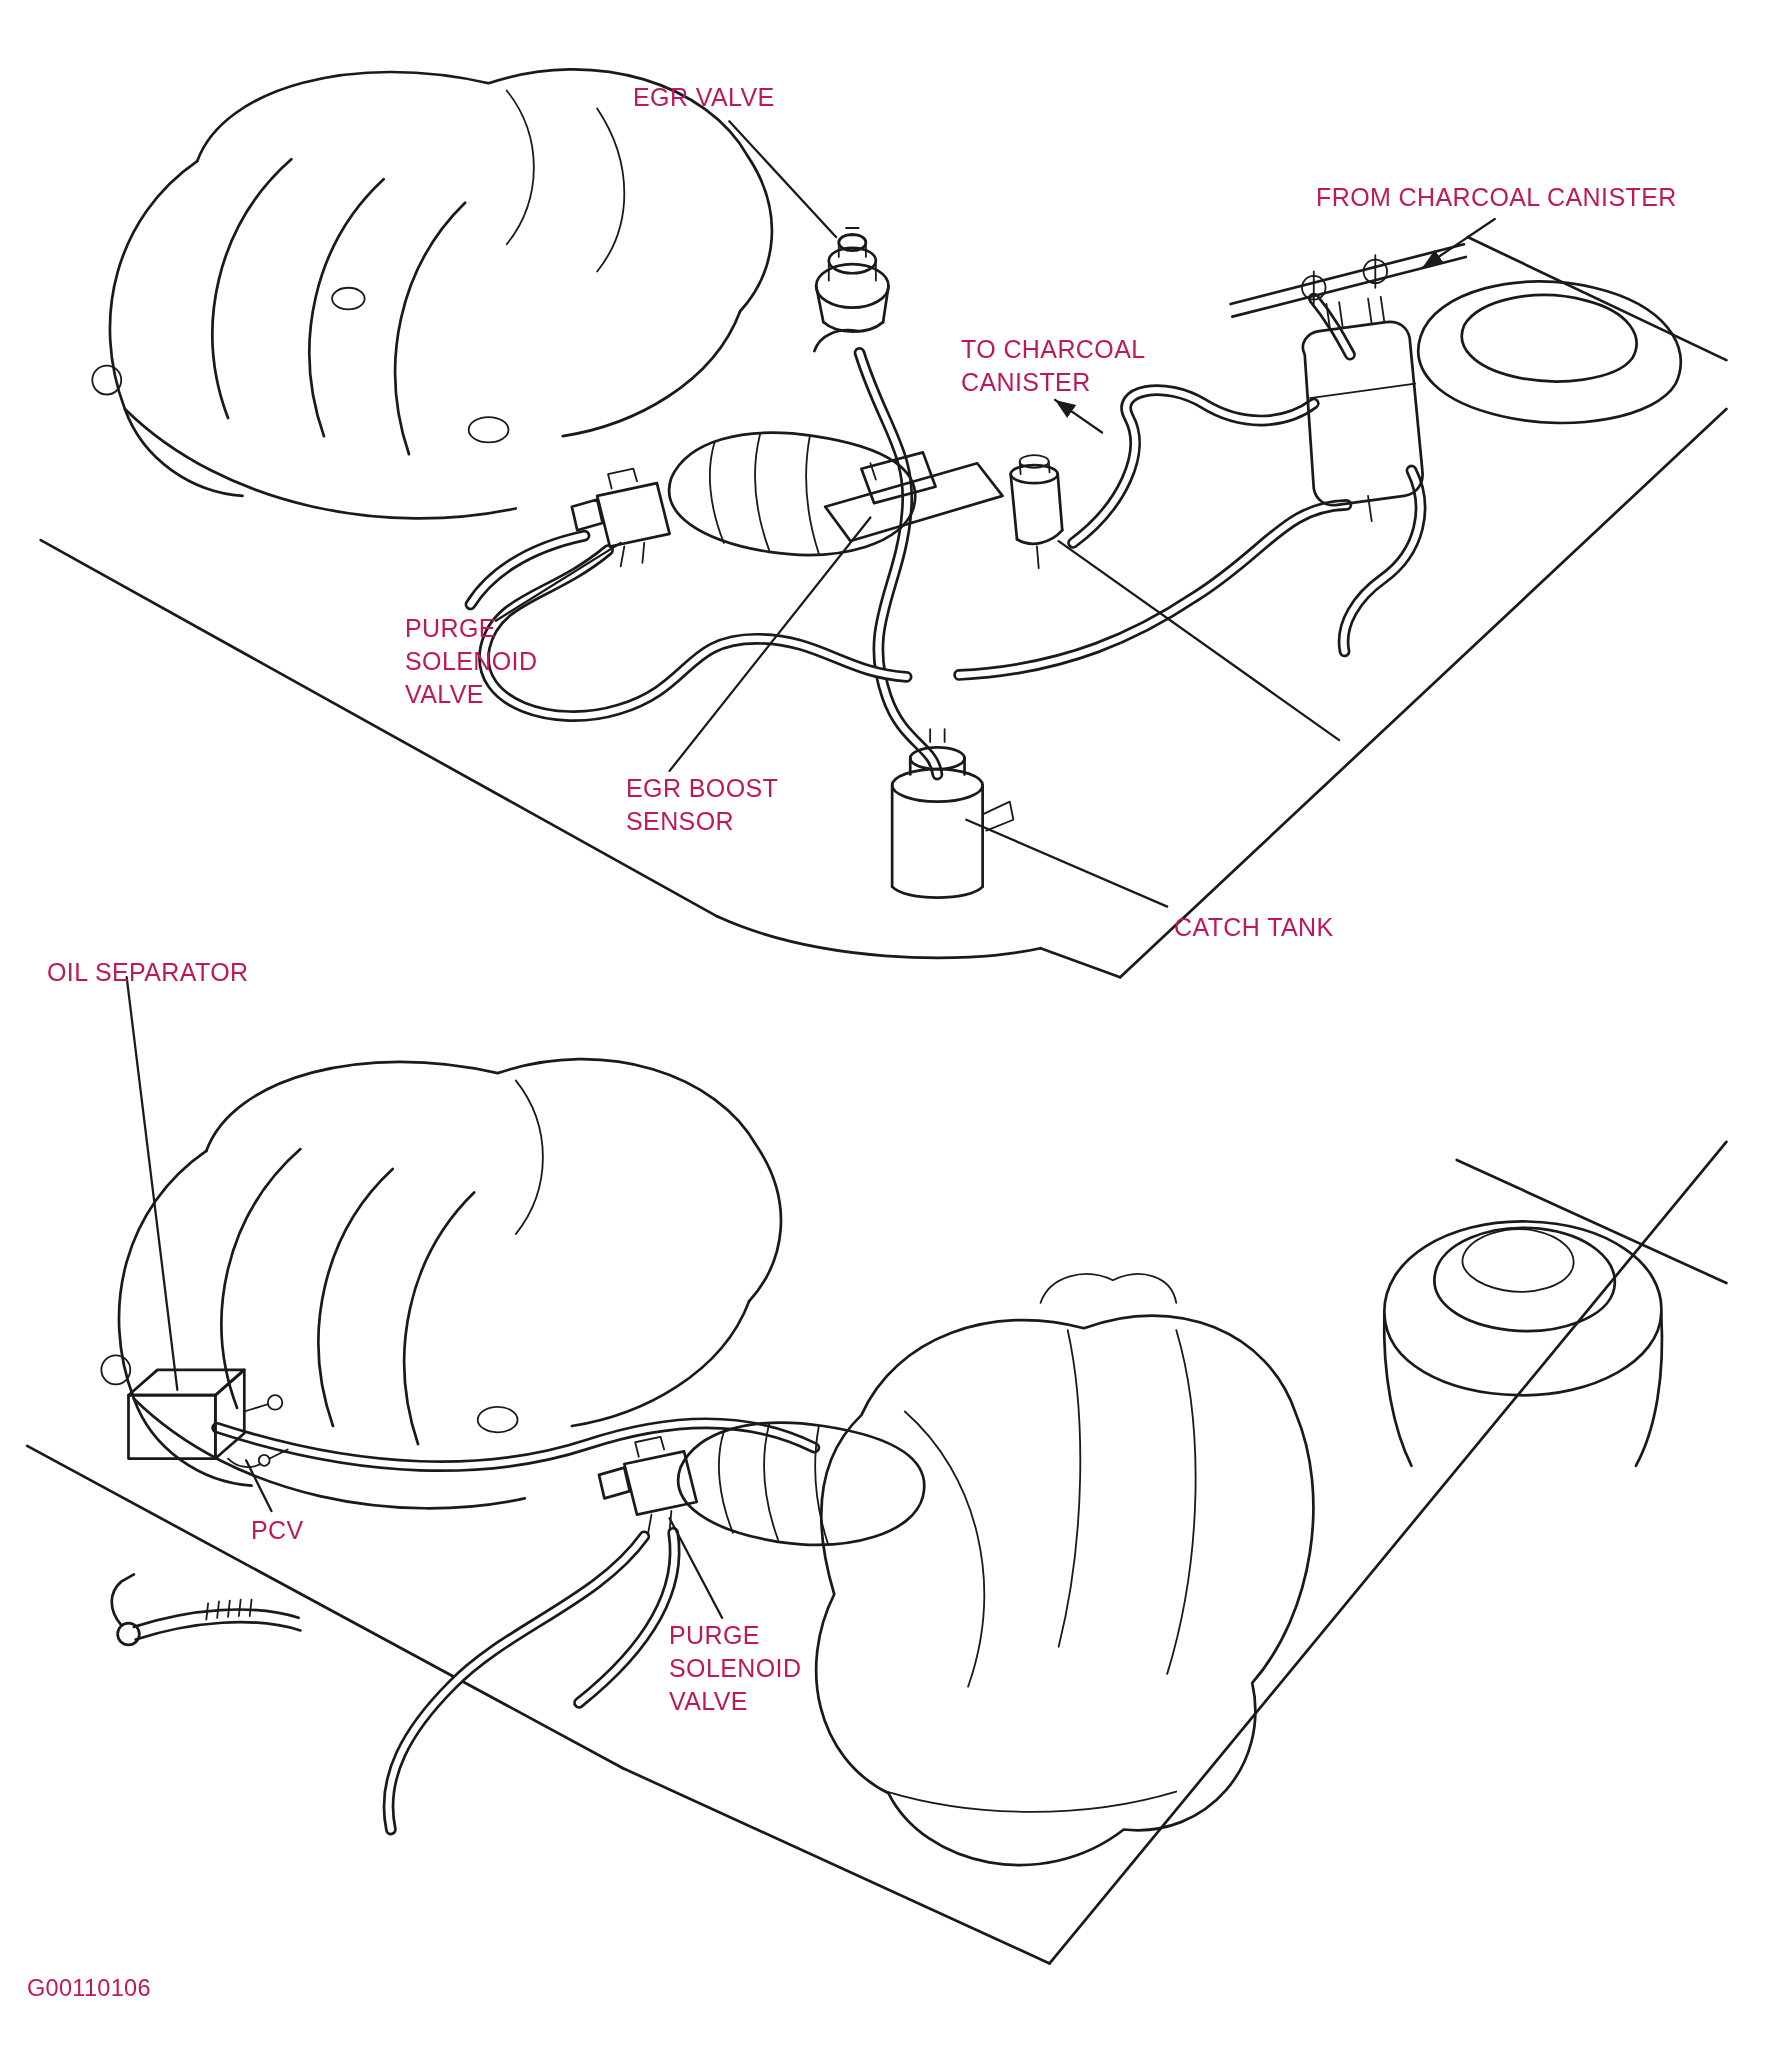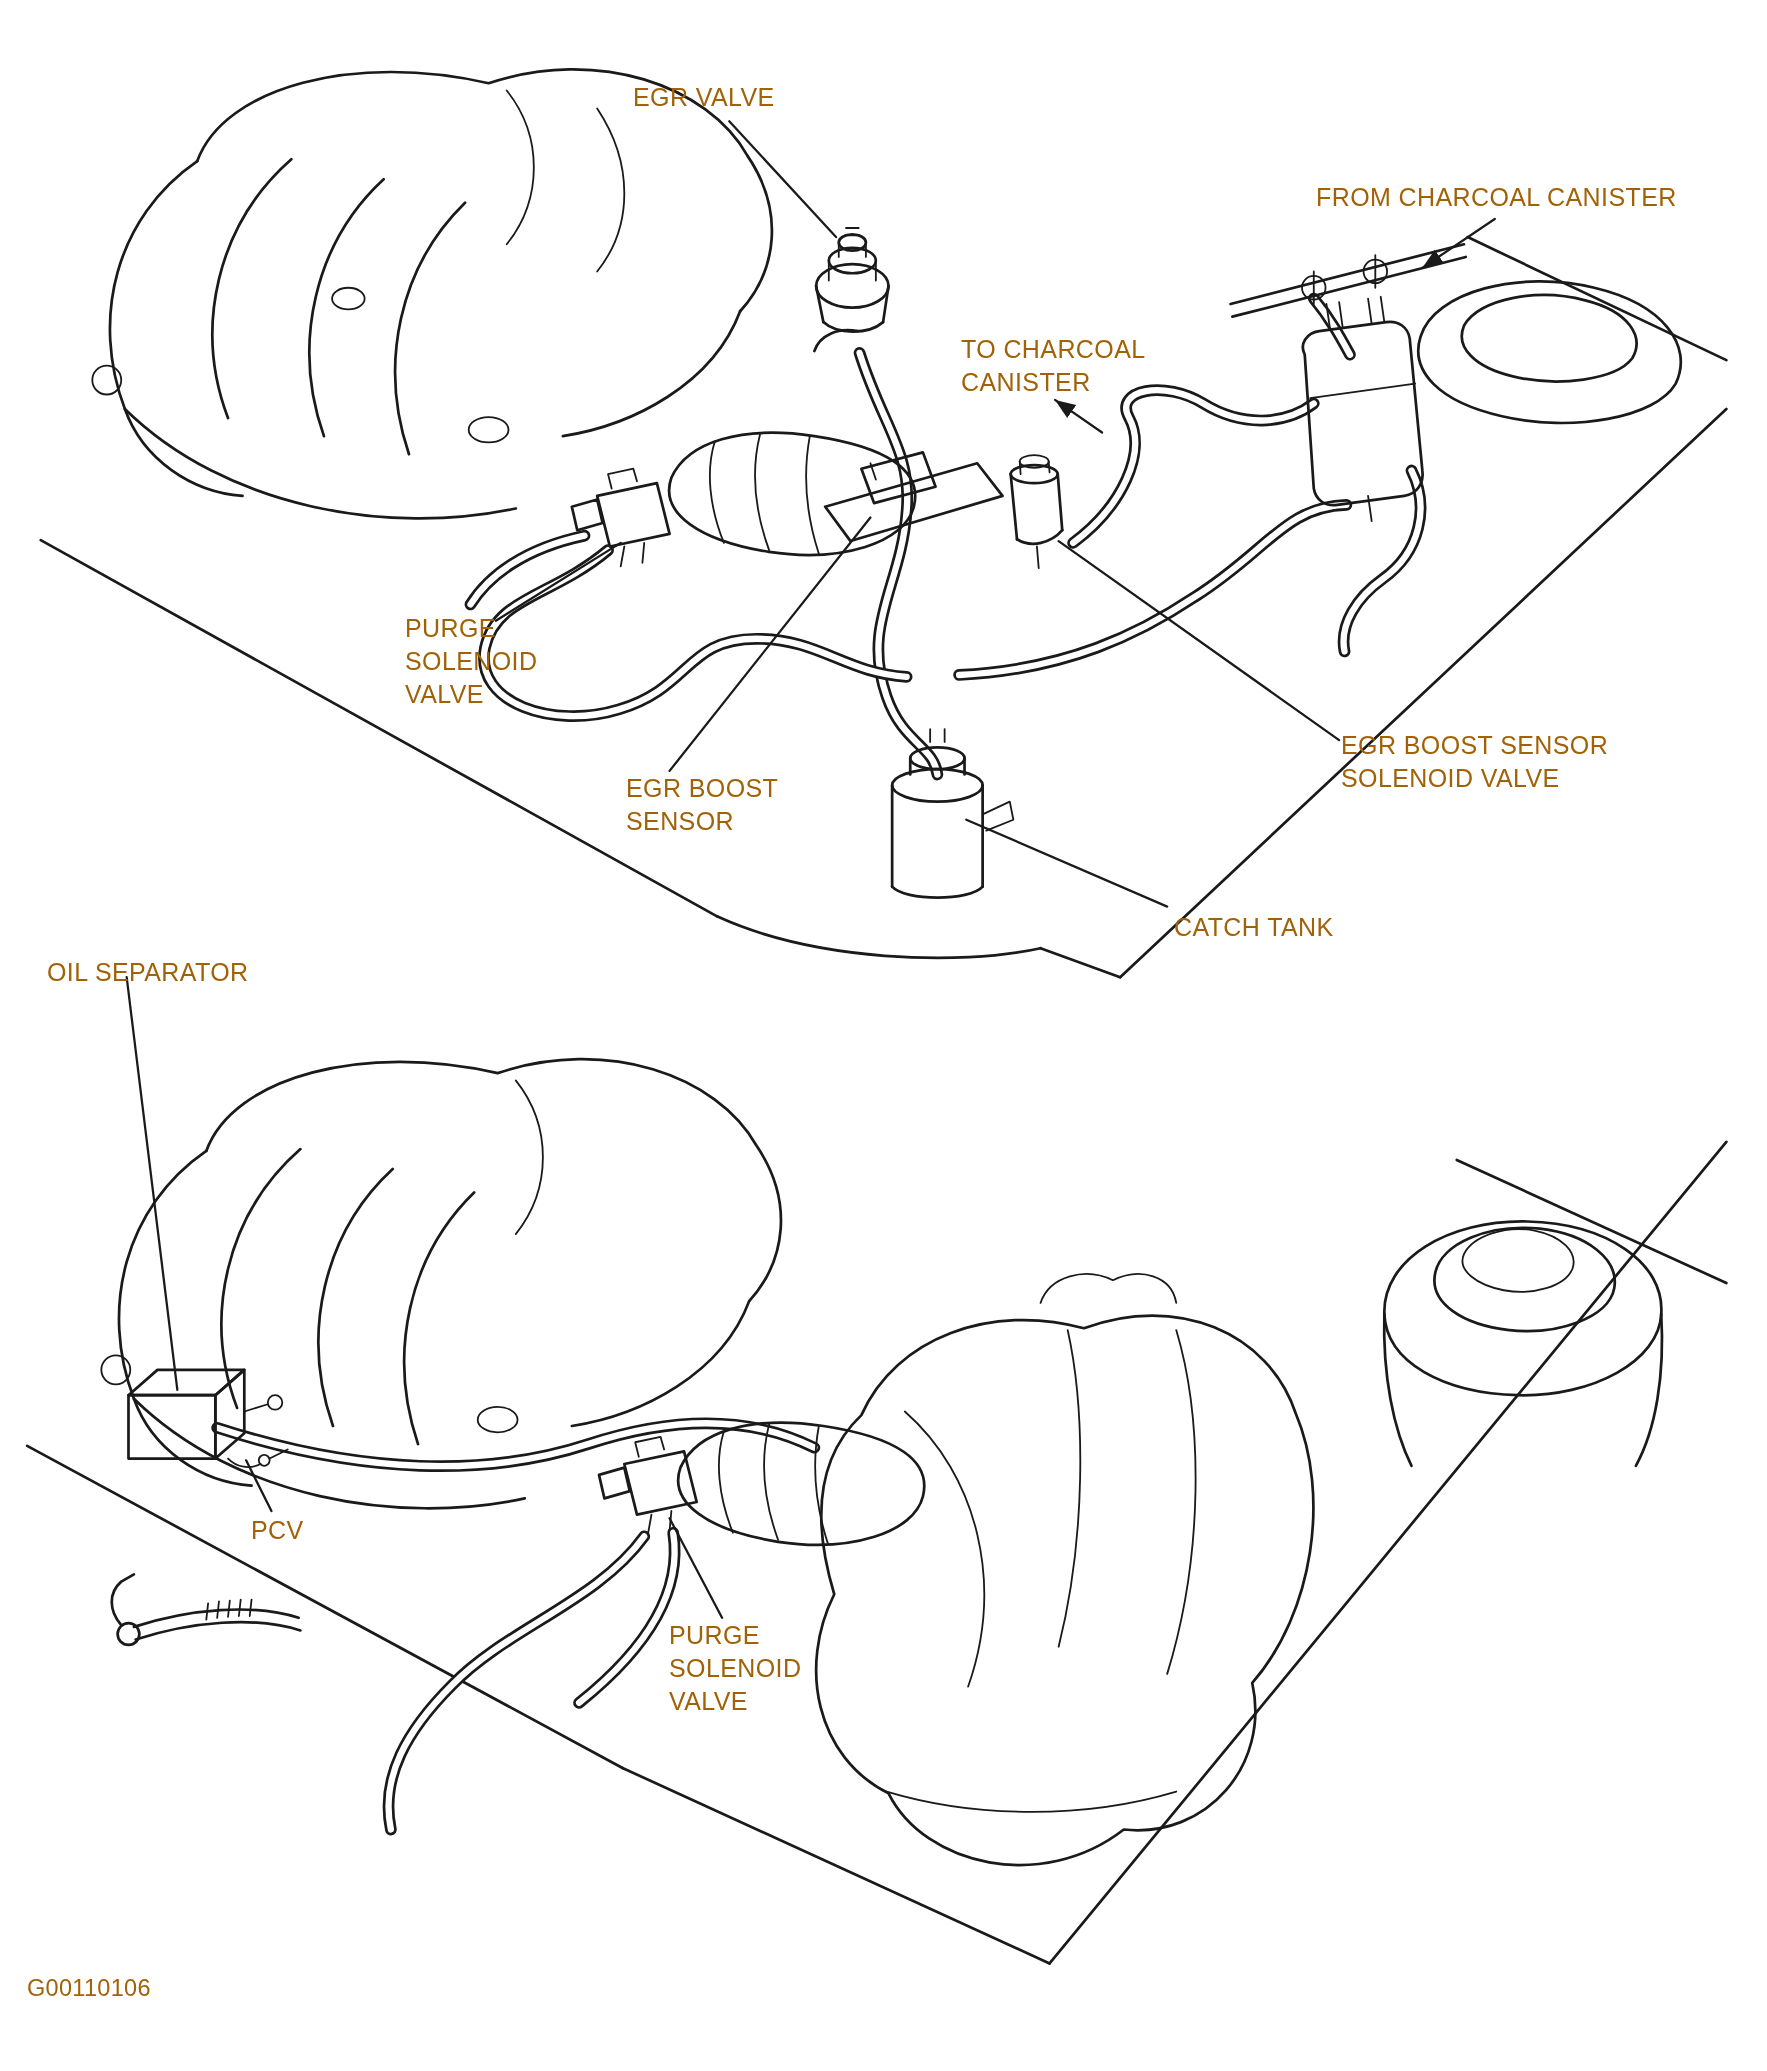--- a/index.html
+++ b/index.html
@@ -1,21 +1,21 @@
 <!DOCTYPE html>
 <html style="font-size:14.5px"><head>
 <meta charset="utf-8">
 <style>
   html,body{margin:0;padding:0;background:#ffffff;}
   #stage{
     position:relative;
     width:1768px;height:2072px;
     background:#ffffff;
     font-family:"Liberation Sans", sans-serif;
-    color:#a16207;
+    color:#be185d;
     overflow:hidden;
   }
   #art{position:absolute;left:0;top:0;}
   .ln{fill:none;stroke:#1a1a1a;stroke-width:3;stroke-linecap:round;stroke-linejoin:round;}
   .lnthin{fill:none;stroke:#1a1a1a;stroke-width:2;stroke-linecap:round;stroke-linejoin:round;}
   .ld{fill:none;stroke:#1a1a1a;stroke-width:2.5;stroke-linecap:round;}
   .ho{stroke:#1a1a1a;stroke-width:13;fill:none;stroke-linecap:round;stroke-linejoin:round;}
   .hi{stroke:#ffffff;stroke-width:7;fill:none;stroke-linecap:round;stroke-linejoin:round;}
   .lbl{
     position:absolute;
@@ -270,21 +270,20 @@
   <div class="lbl" style="left:633px; top:81px;">EGR VALVE</div>
 
   <div class="lbl" style="left:1316px; top:181px;">FROM CHARCOAL CANISTER</div>
 
   <div class="lbl wrap" style="left:961px; top:333px; width:208px;">TO CHARCOAL CANISTER</div>
 
   <div class="lbl wrap" style="left:405px; top:612px; width:154px;">PURGE SOLENOID VALVE</div>
 
   <div class="lbl wrap" style="left:626px; top:772px; width:172px;">EGR BOOST SENSOR</div>
 
-  <div class="lbl wrap" style="left:1341px; top:729px; width:308px;">EGR BOOST SENSOR SOLENOID VALVE</div>
 
   <div class="lbl" style="left:1174px; top:894px;margin-top:17px;">CATCH TANK</div>
 
   <div class="lbl" style="left:47px; top:943px;margin-top:13px;">OIL SEPARATOR</div>
 
   <div class="lbl" style="left:251px; top:1514px;text-align:right;">PCV</div>
 
   <div class="lbl wrap" style="left:669px; top:1619px; width:154px;">PURGE SOLENOID VALVE</div>
 
   <div class="lbl figcode" style="left:27px; top:1961px;">G00110106</div>

